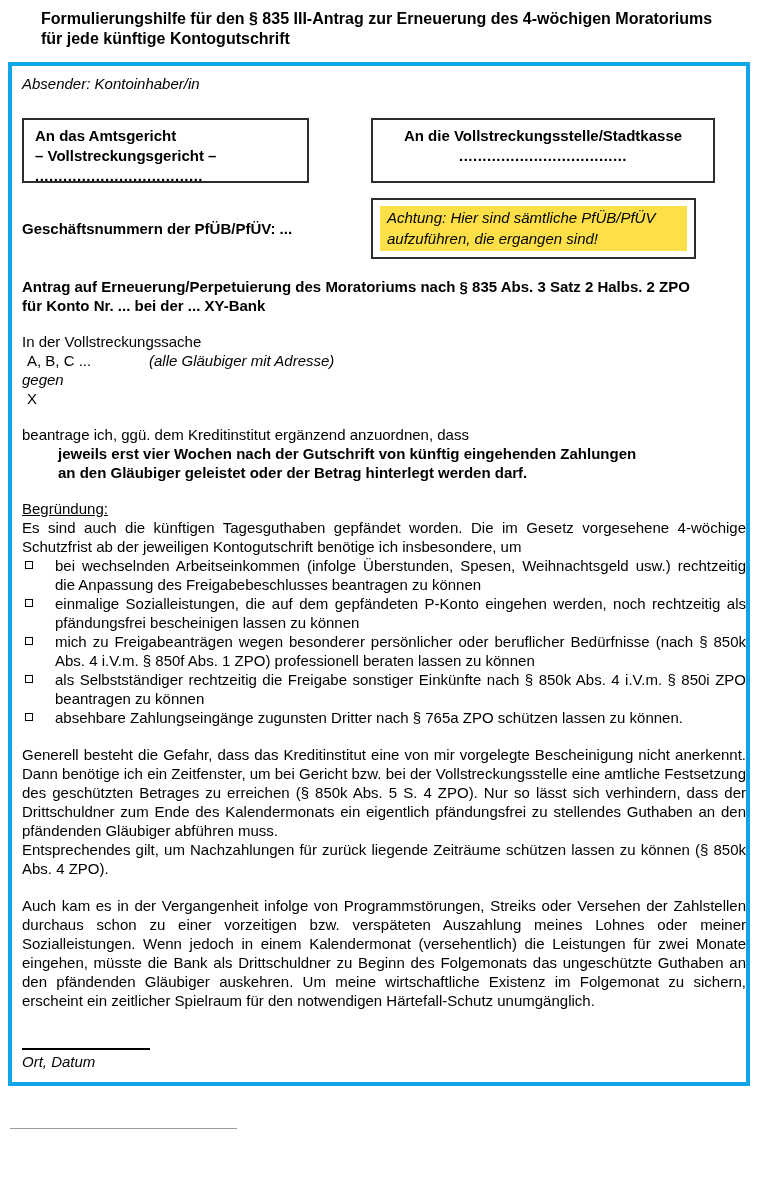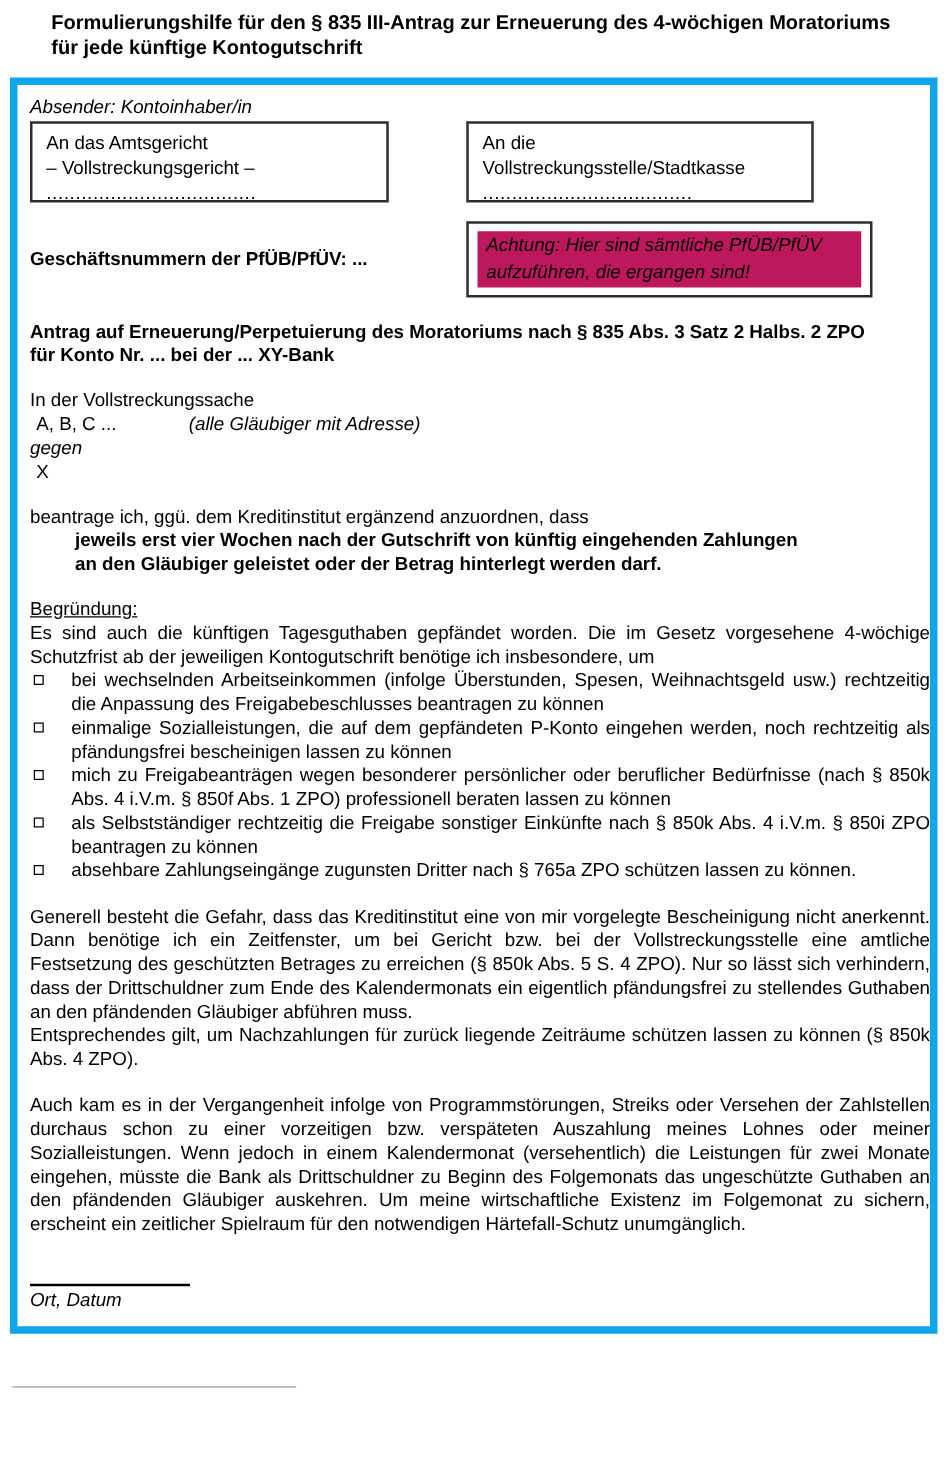--- a/index.html
+++ b/index.html
@@ -20,38 +20,38 @@
     font-weight: 700;
     font-size: 16px;
     line-height: 20px;
     margin-left: 31px;
   }
   .doc-title .line { display: block; white-space: nowrap; }
 
   .form-box {
     margin: 13px 8px 0 8px;
     width: 742px;
-    border: 6px solid #0ea5e9;
+    border: 4px solid #0ea5e9;
     padding: 8px 0 6px 10px;
   }
 
   .sender { font-style: italic; line-height: 20px; }
 
   .row { display: flex; }
   .col-left  { width: 349px; flex: none; }
   .col-right { width: 325px; flex: none; }
 
-  .addr-row { margin-top: 1px; }
+  .addr-row { margin-top: 24px; font-weight: bold; }
   .addr-box {
     border: 2px solid #2e2e2e;
     padding: 6px 11px 4px 11px;
     line-height: 20px;
   }
   .addr-box.left  { width: 287px; height: 65px; }
-  .addr-box.right { width: 278px; height: 65px; }
+  .addr-box.right { width: 344px; height: 65px; text-align: center; }
   .dots { letter-spacing: 0.5px; }
 
   .num-row { margin-top: 15px; align-items: center; }
   .num-label { font-weight: 700; }
   .attn-box {
     width: 325px;
     border: 2px solid #2e2e2e;
     padding: 6px 7px;
   }
   .attn-inner {
@@ -128,21 +128,21 @@
         </div>
       </div>
     </div>
 
     <div class="row num-row">
       <div class="col-left">
         <div class="num-label">Geschäftsnummern der PfÜB/PfÜV: ...</div>
       </div>
       <div class="col-right">
         <div class="attn-box">
-          <div class="attn-inner" style="background: #be185d; font-style: italic;">Achtung: Hier sind sämtliche PfÜB/PfÜV aufzuführen, die ergangen sind!</div>
+          <div class="attn-inner" style="background: #fde047; font-style: italic;">Achtung: Hier sind sämtliche PfÜB/PfÜV aufzuführen, die ergangen sind!</div>
         </div>
       </div>
     </div>
 
     <div class="subject">
       <span class="line">Antrag auf Erneuerung/Perpetuierung des Moratoriums nach § 835 Abs. 3 Satz 2 Halbs. 2 ZPO</span>
       <span class="line">für Konto Nr. ... bei der ... XY-Bank</span>
     </div>
 
     <div class="case-block">

